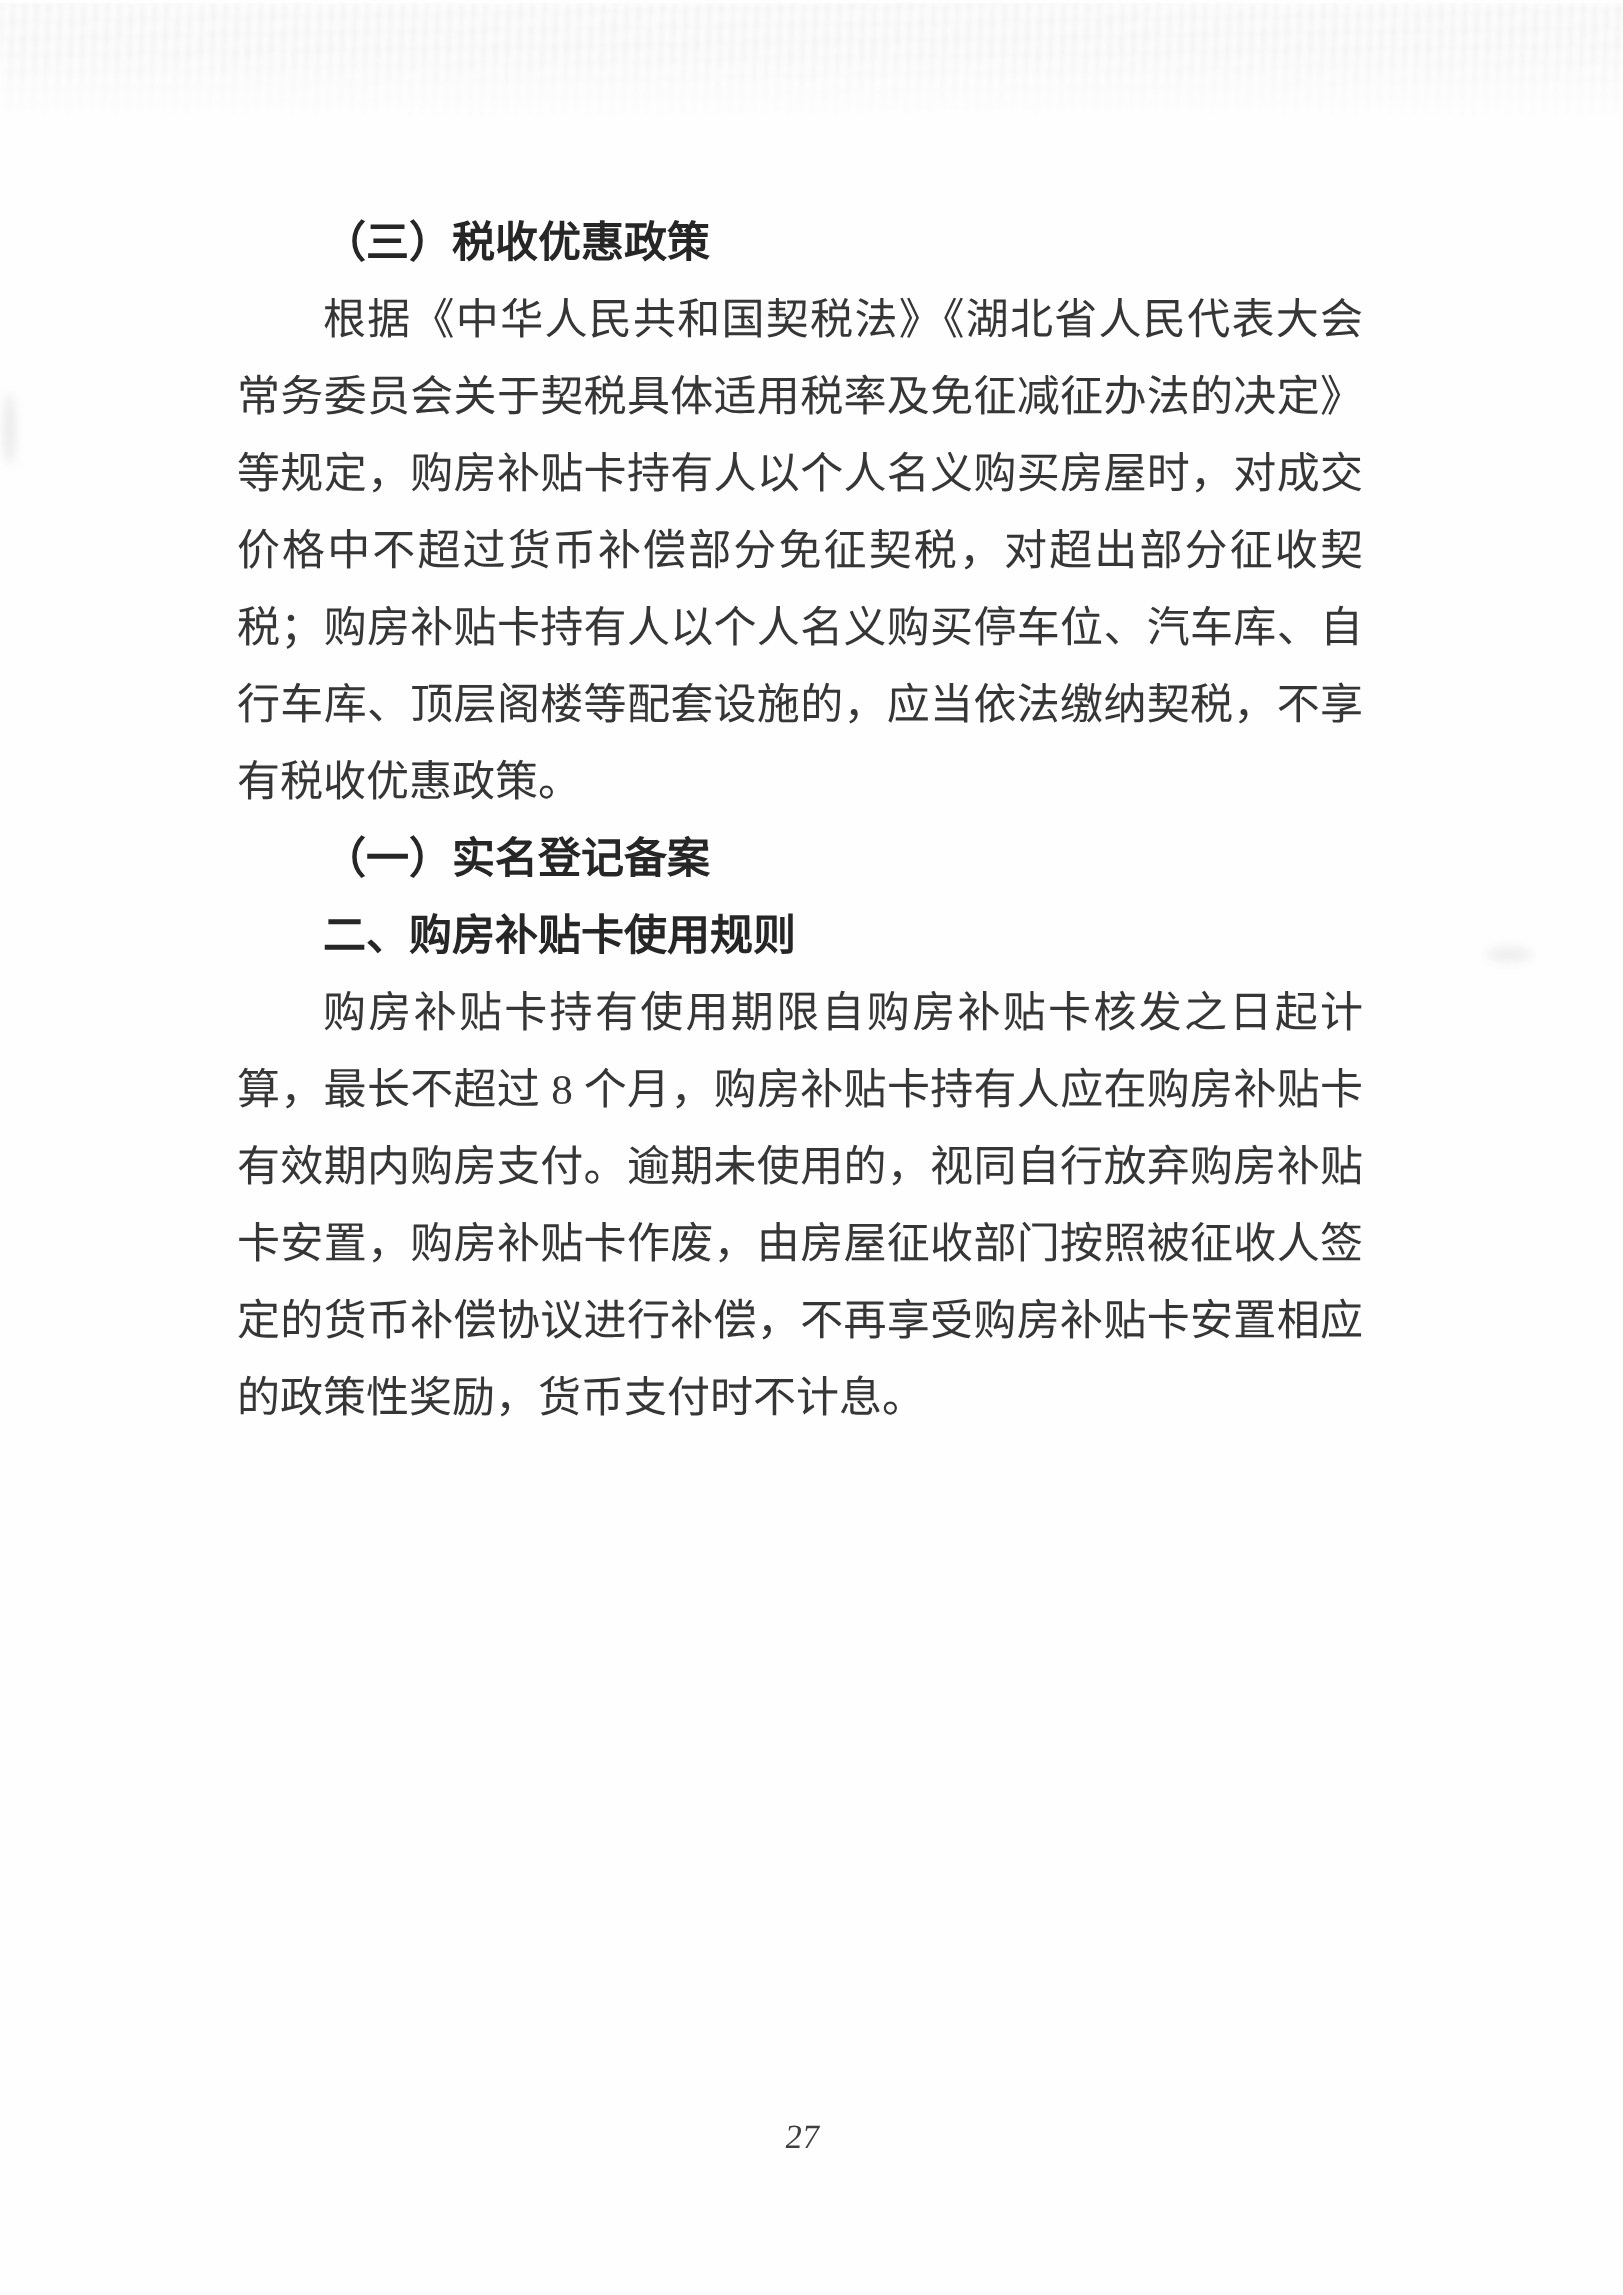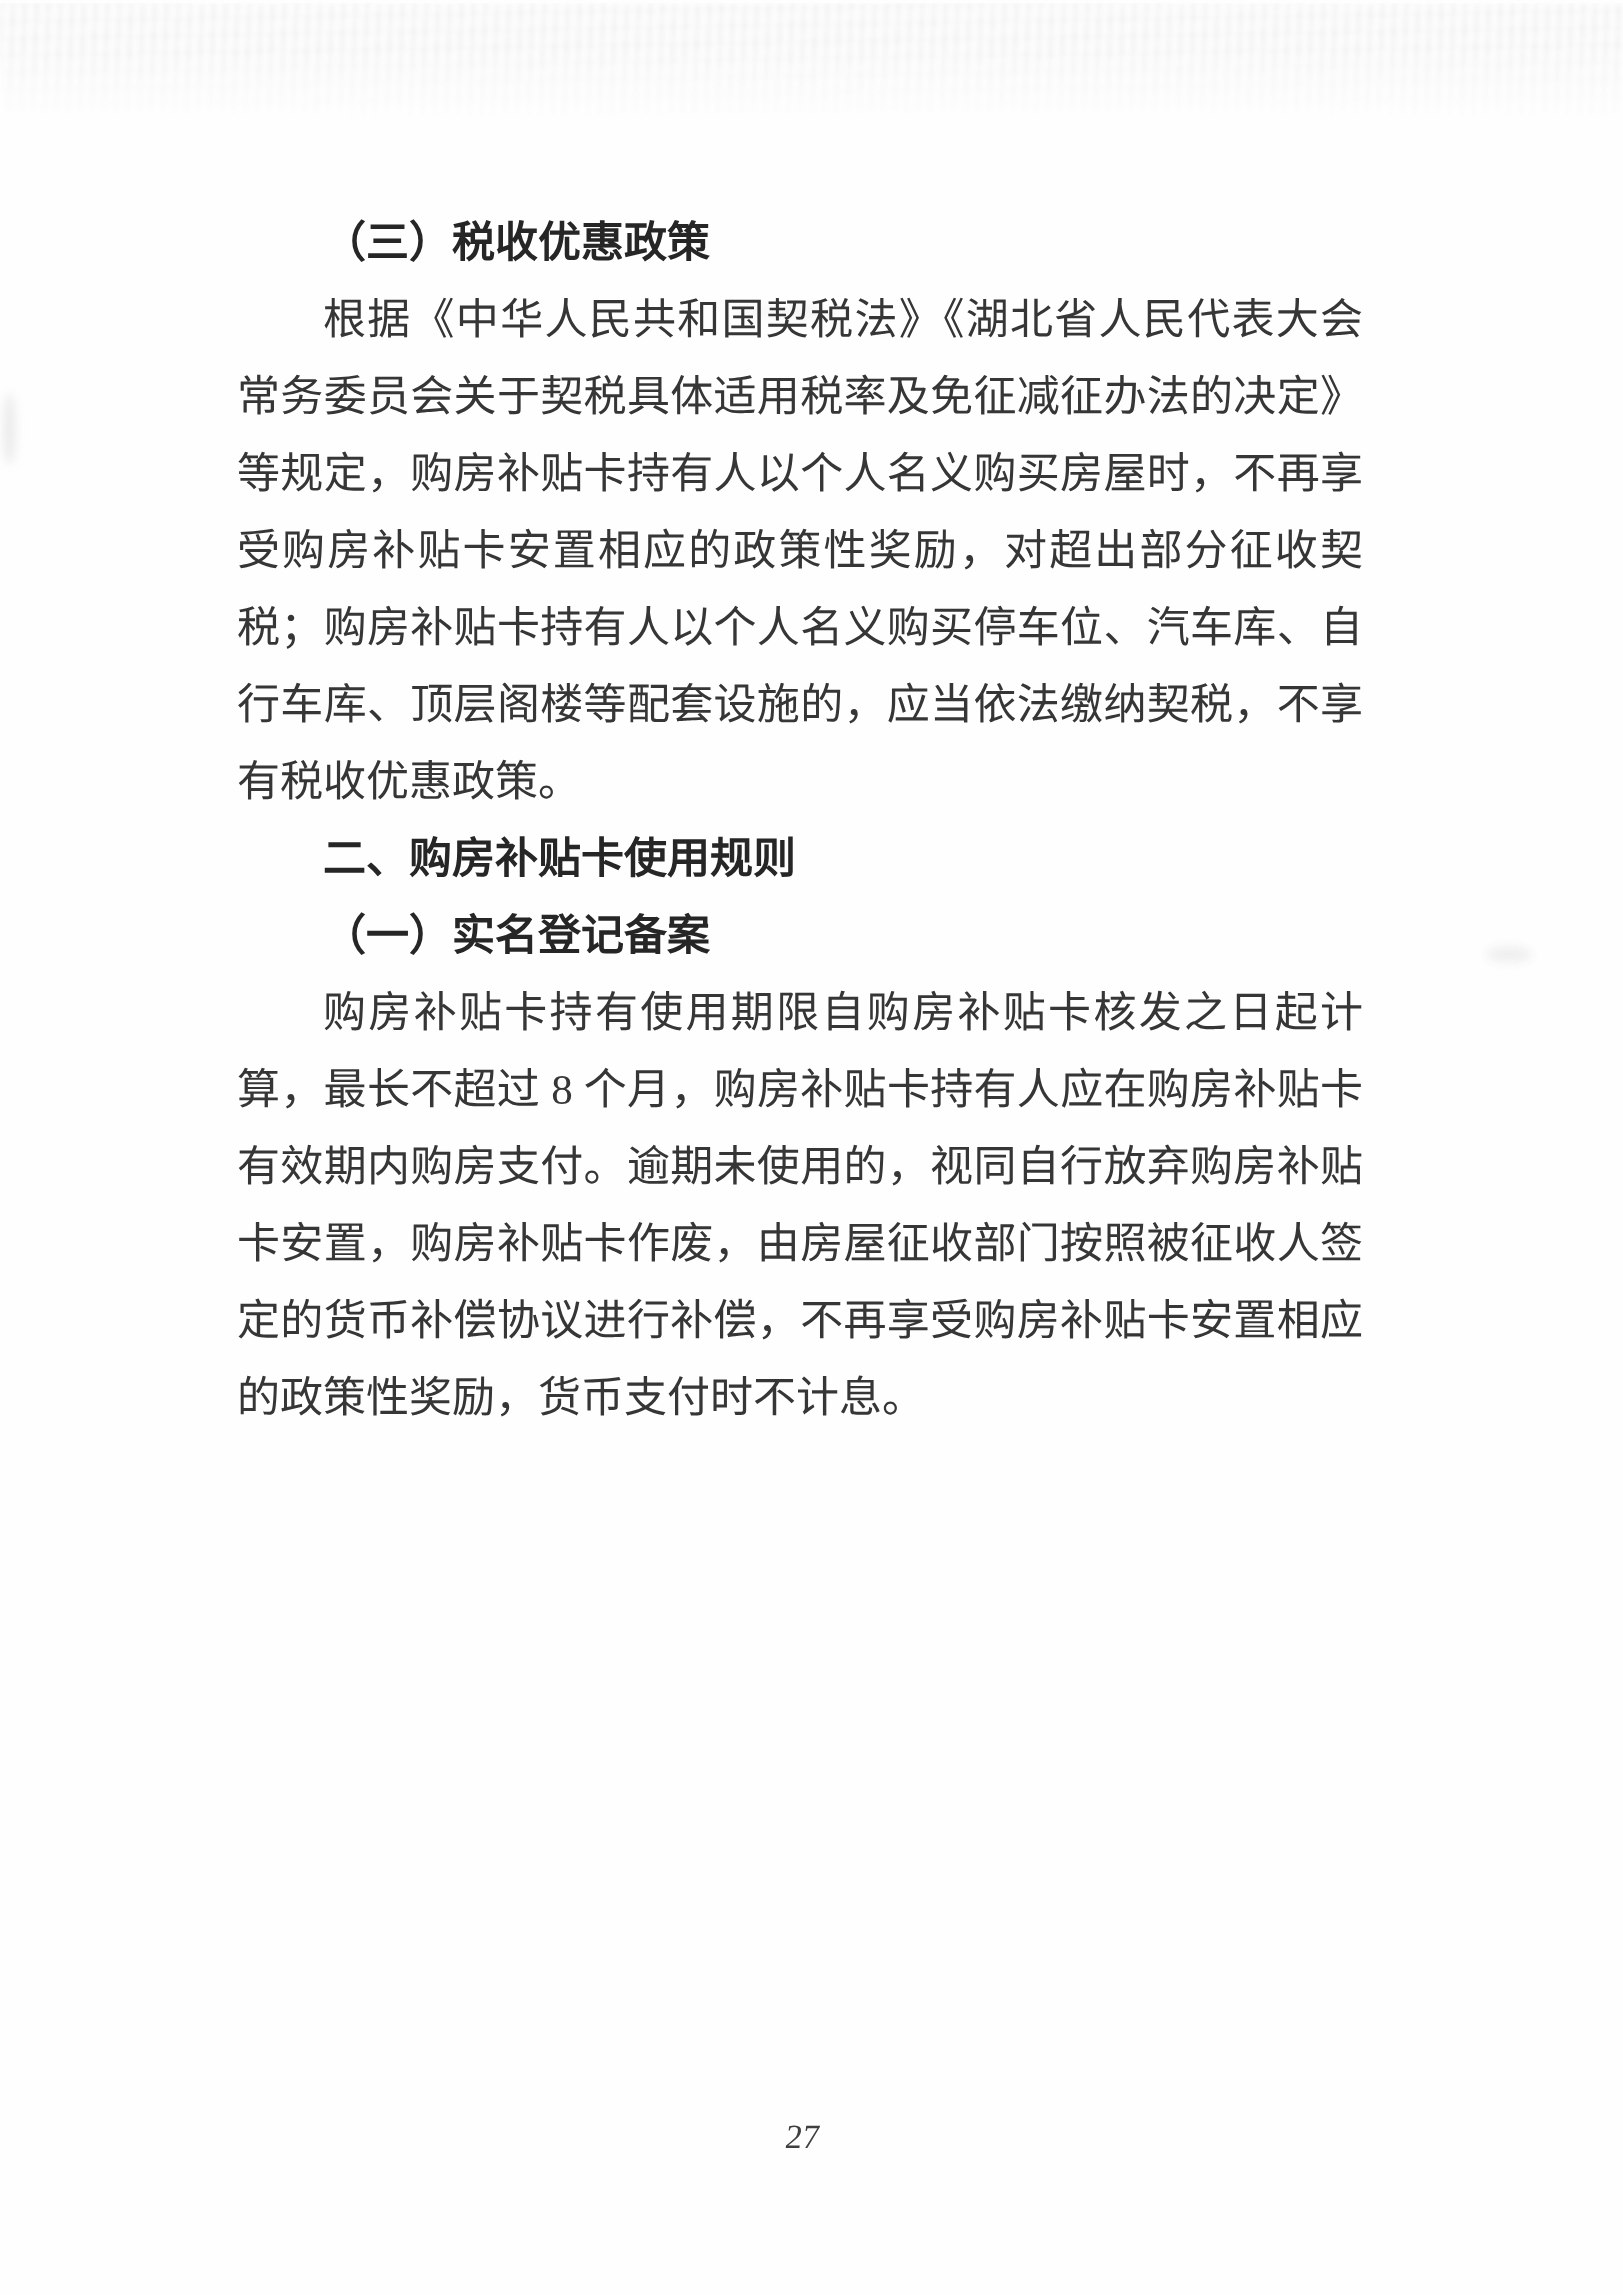--- a/index.html
+++ b/index.html
@@ -78,25 +78,25 @@
 <div class="page">
 
   <div class="bleed-top"></div>
   <div class="smudge smudge-a"></div>
   <div class="smudge smudge-b"></div>
   <div class="smudge smudge-c"></div>
 
   <main class="content">
     <p class="doc-heading">（三）税收优惠政策</p>
 
-    <p>根据《中华人民共和国契税法》《湖北省人民代表大会常务委员会关于契税具体适用税率及免征减征办法的决定》等规定，购房补贴卡持有人以个人名义购买房屋时，不再享受购房补贴卡安置相应的政策性奖励，对超出部分征收契税；购房补贴卡持有人以个人名义购买停车位、汽车库、自行车库、顶层阁楼等配套设施的，应当依法缴纳契税，不享有税收优惠政策。</p>
+    <p>根据《中华人民共和国契税法》《湖北省人民代表大会常务委员会关于契税具体适用税率及免征减征办法的决定》等规定，购房补贴卡持有人以个人名义购买房屋时，对成交价格中不超过货币补偿部分免征契税，对超出部分征收契税；购房补贴卡持有人以个人名义购买停车位、汽车库、自行车库、顶层阁楼等配套设施的，应当依法缴纳契税，不享有税收优惠政策。</p>
+
+    <p class="doc-heading">（一）实名登记备案</p>
 
     <p class="doc-heading">二、购房补贴卡使用规则</p>
-
-    <p class="doc-heading">（一）实名登记备案</p>
 
 
 
 
     <p>购房补贴卡持有使用期限自购房补贴卡核发之日起计算，最长不超过 8 个月，购房补贴卡持有人应在购房补贴卡有效期内购房支付。逾期未使用的，视同自行放弃购房补贴卡安置，购房补贴卡作废，由房屋征收部门按照被征收人签定的货币补偿协议进行补偿，不再享受购房补贴卡安置相应的政策性奖励，货币支付时不计息。</p>
   </main>
 
   <div class="page-number">27</div>
 
 </div>

